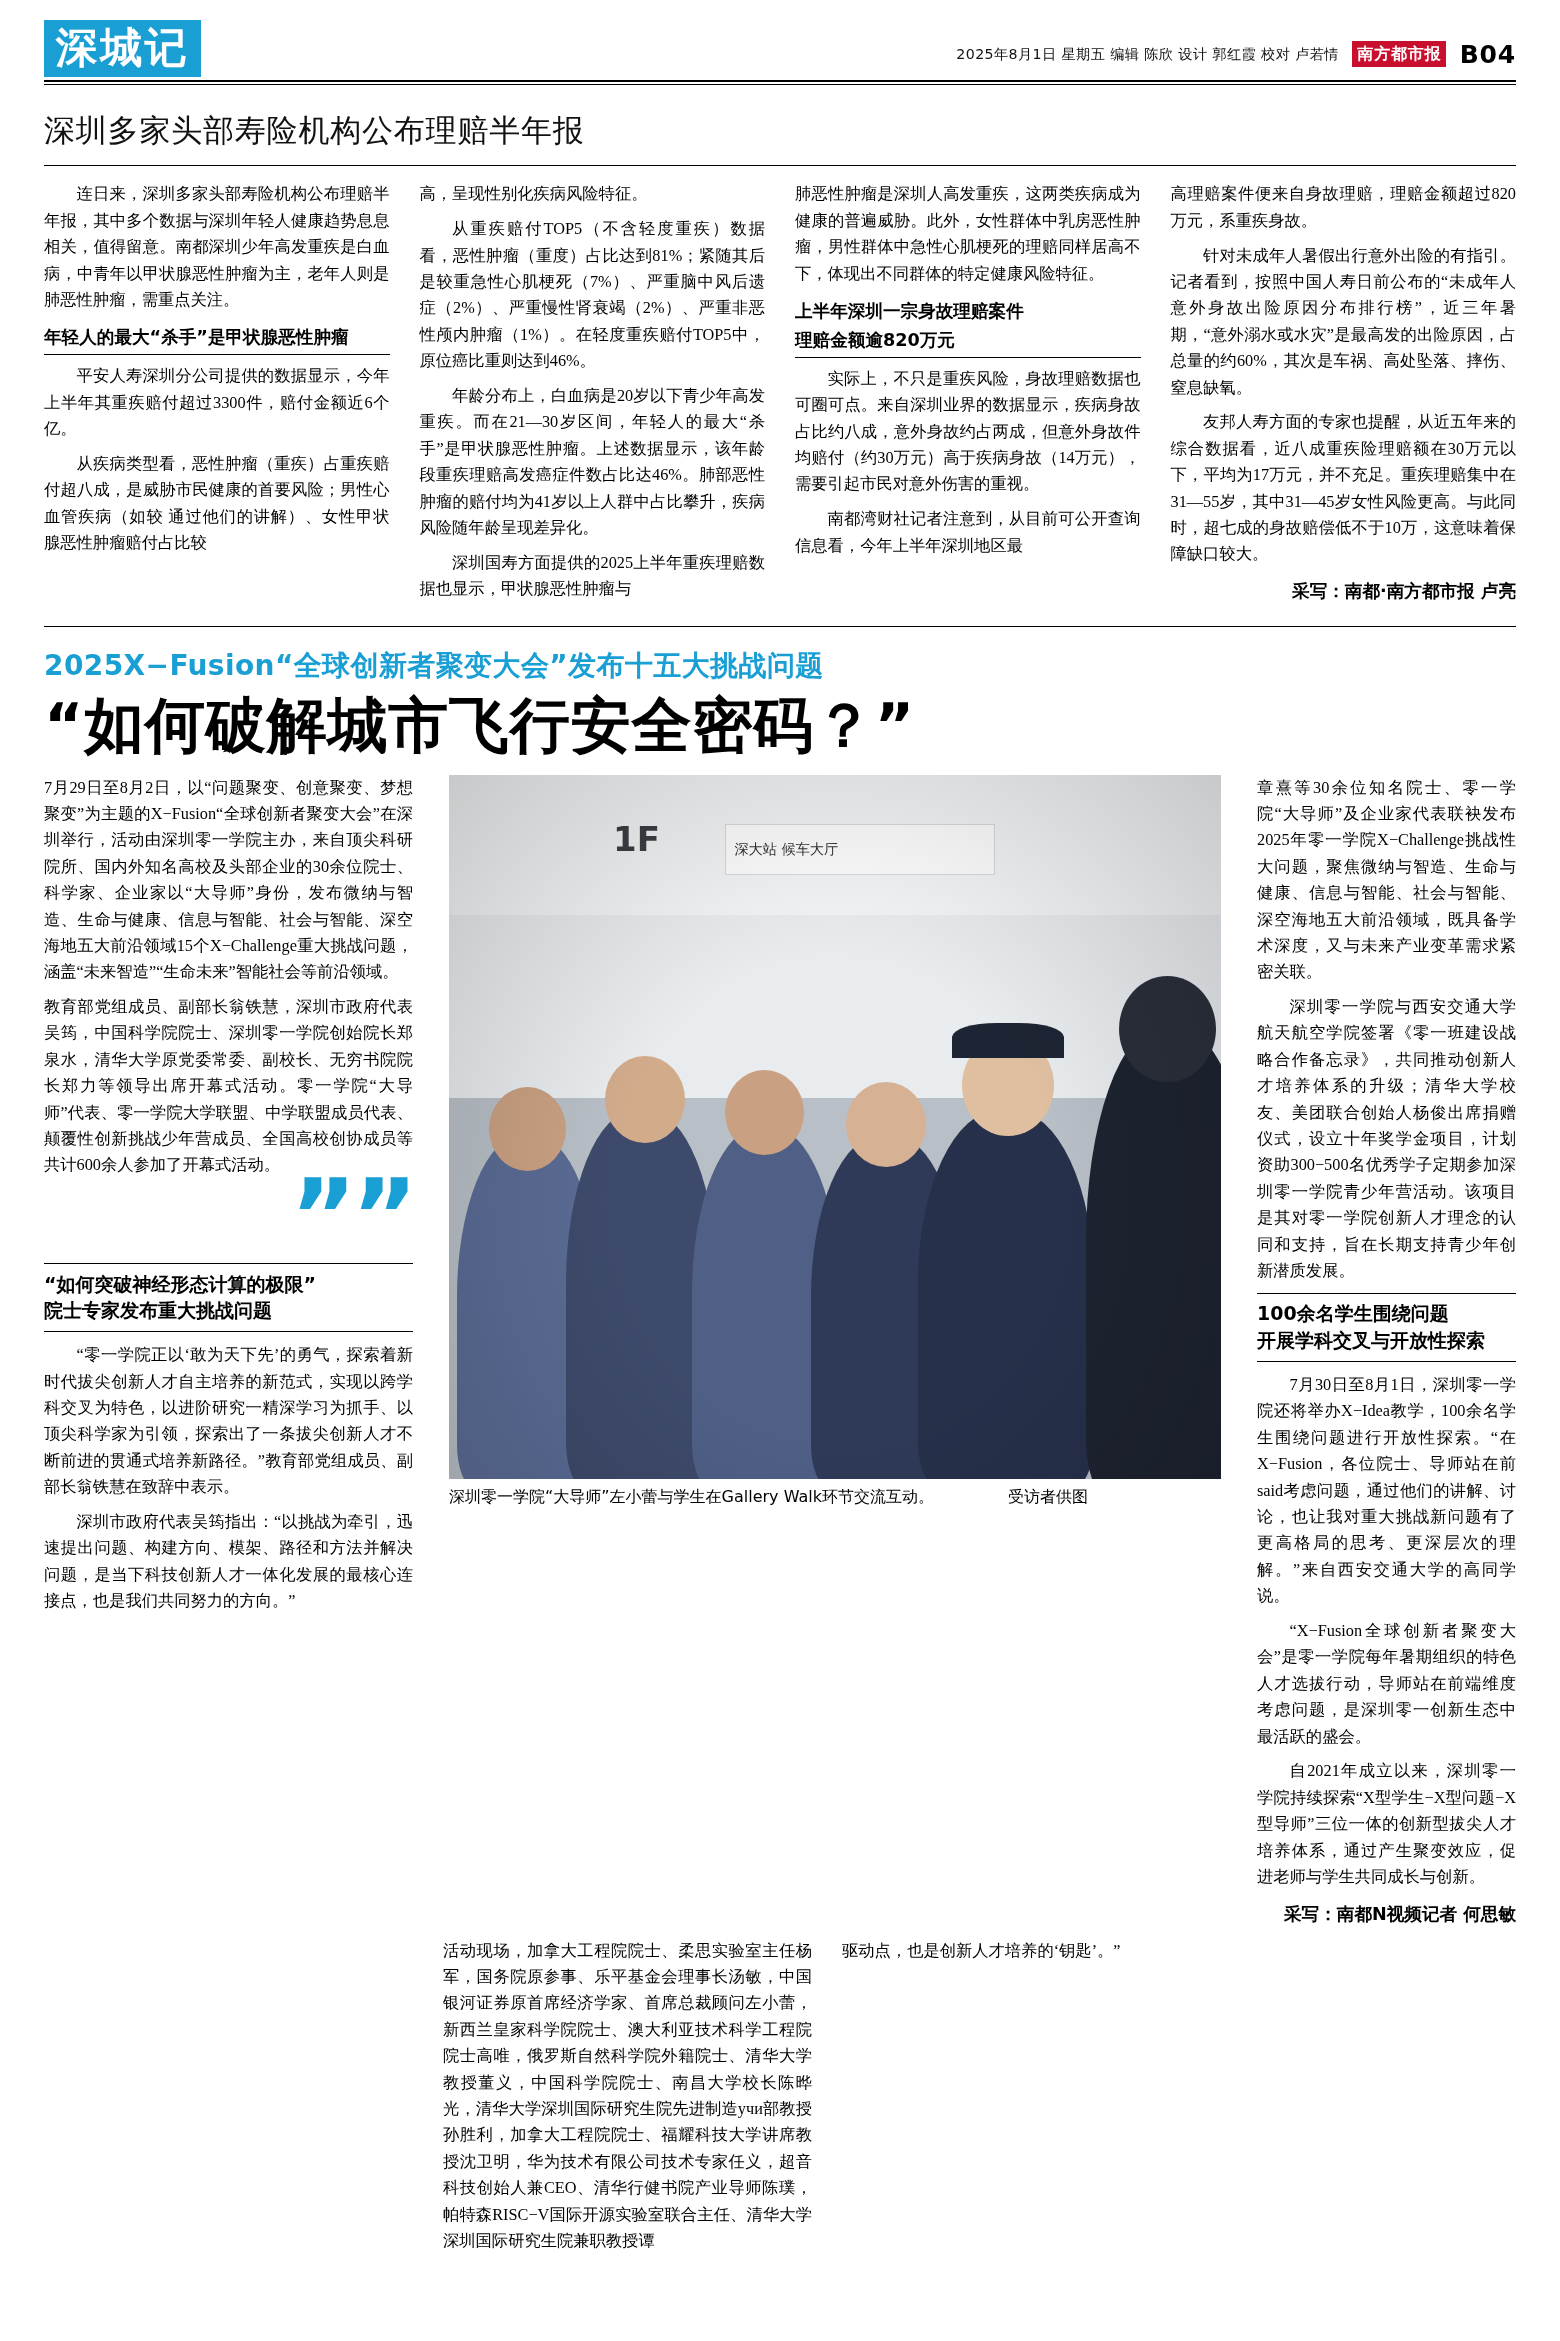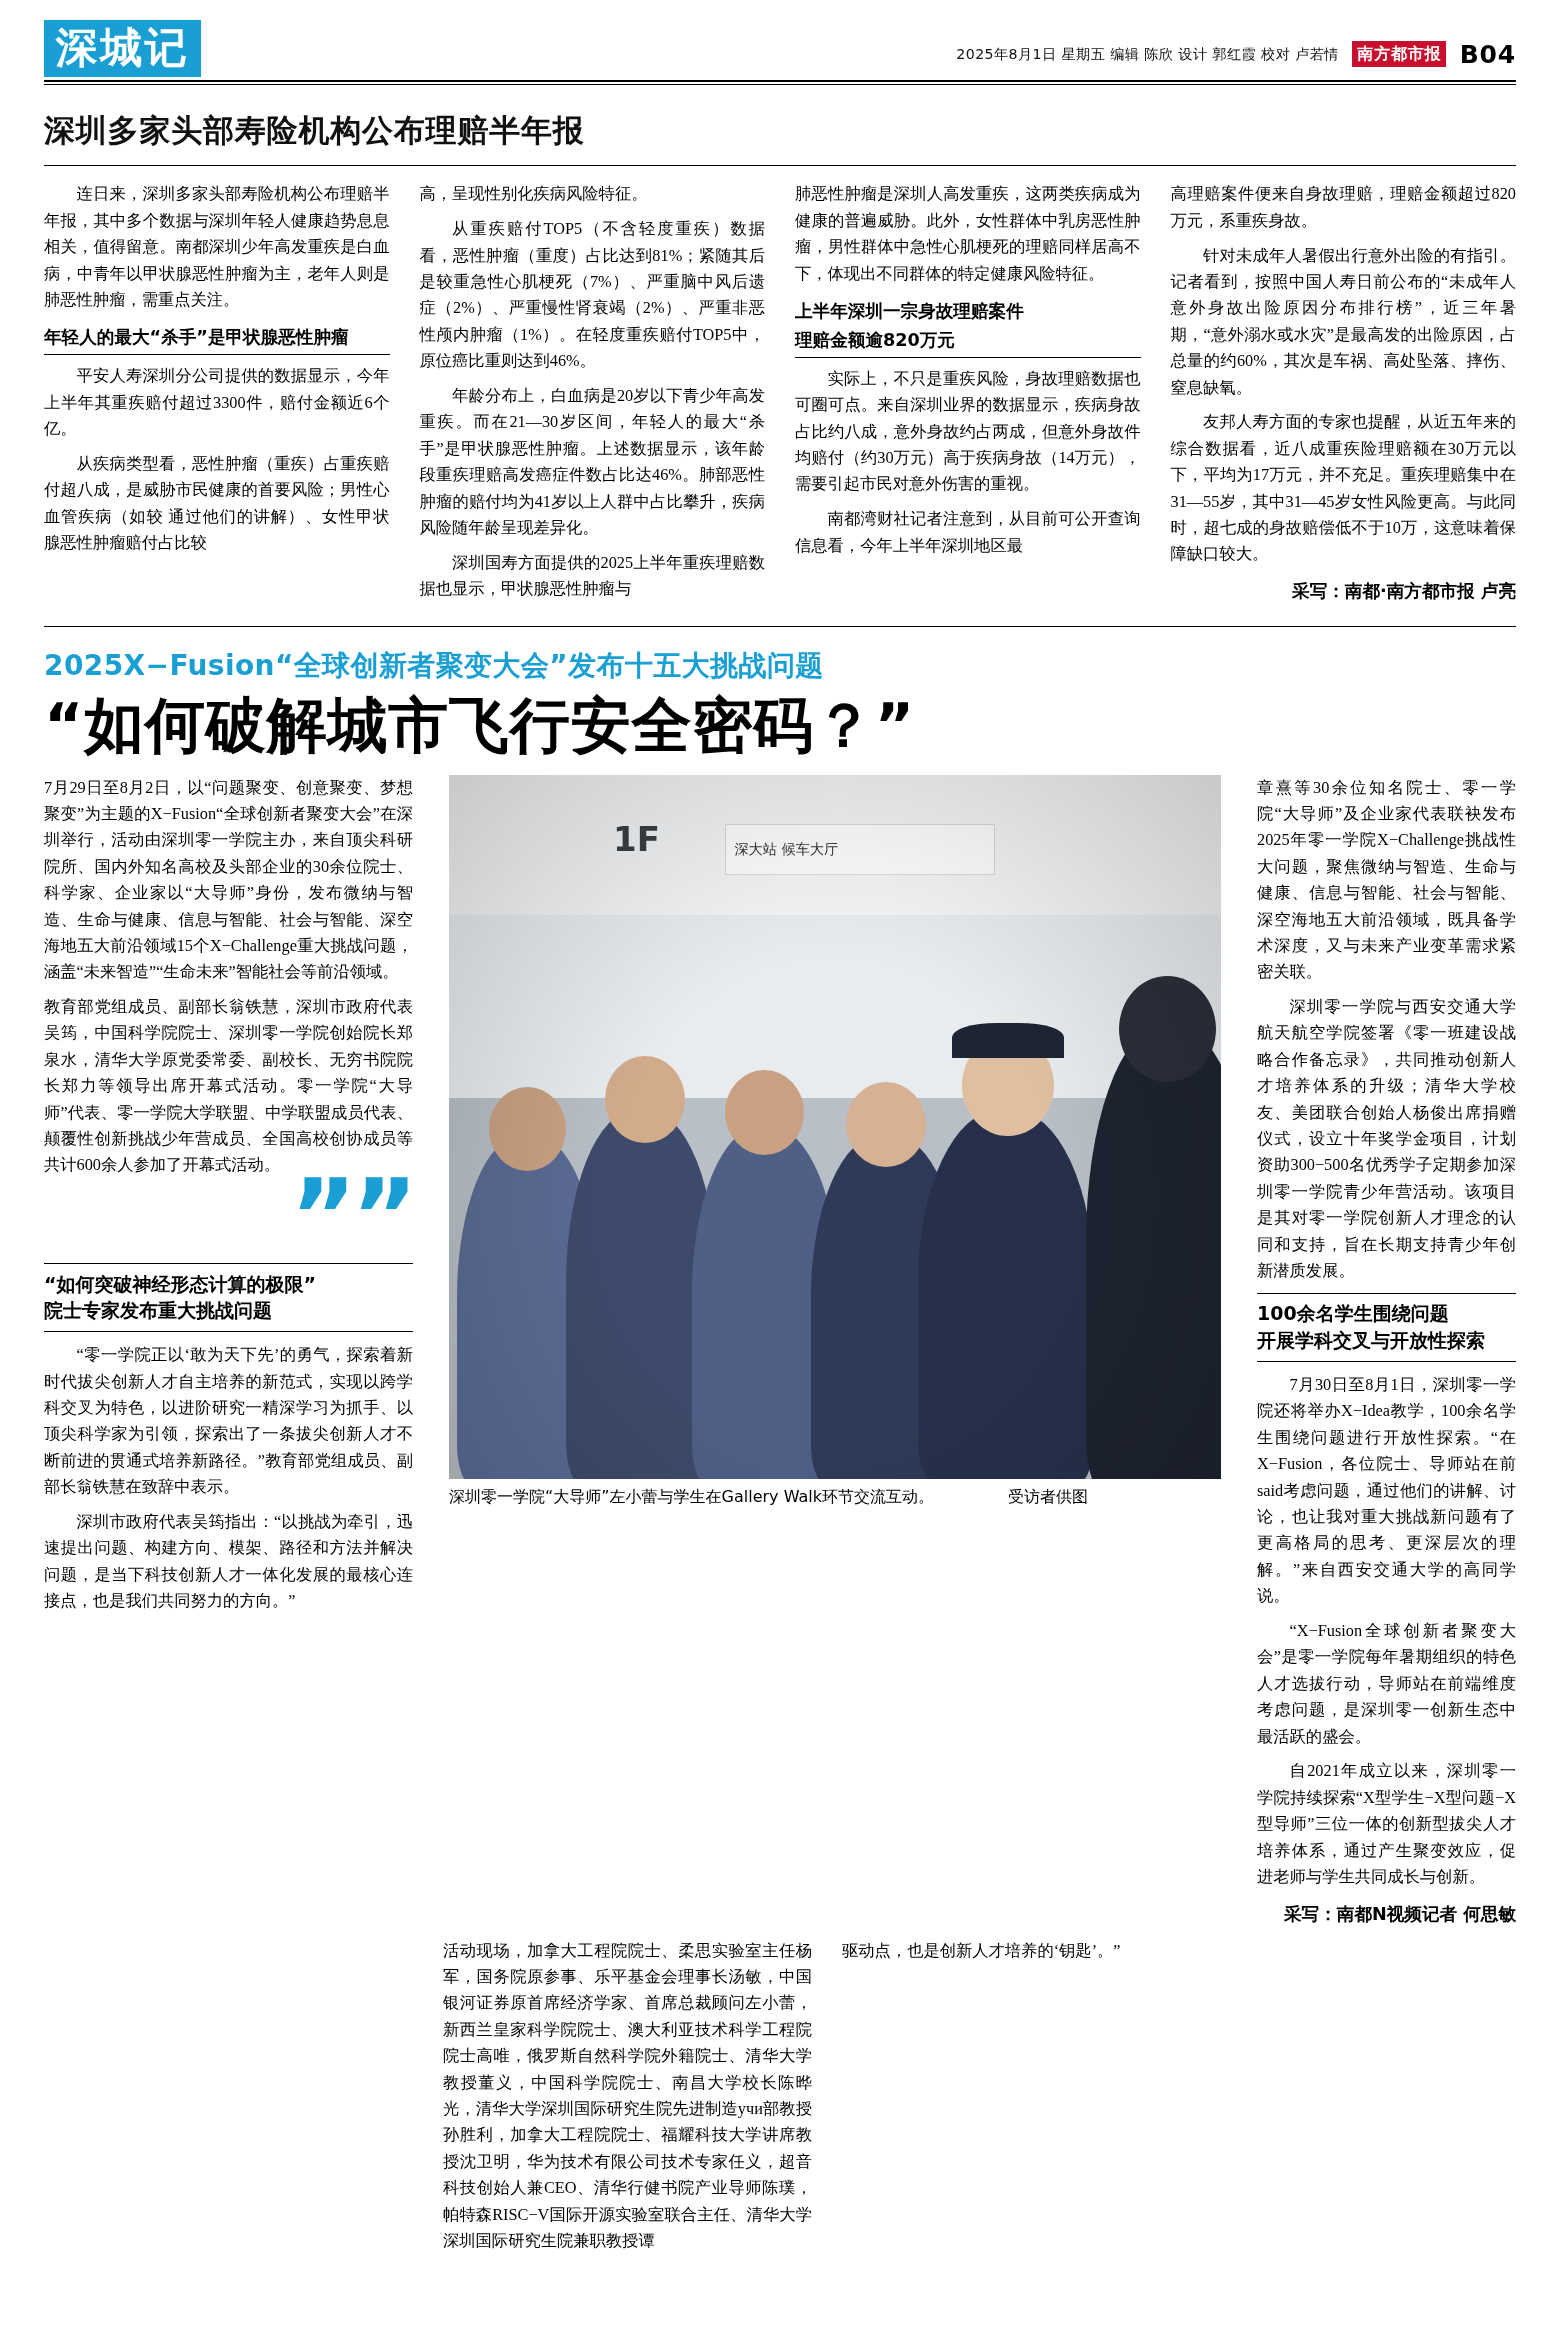--- a/index.html
+++ b/index.html
@@ -82,21 +82,21 @@
     border-bottom: 0.8px solid #000;
     margin-top: 1.7px;
   }
 
   
   .story1 {
     padding-top: 25px;
   }
   .kicker {
     font-family: "DejaVu Sans", sans-serif;
-    font-weight: bold;
+    font-weight: normal;
     font-size: 31px;
     color: #111;
     letter-spacing: 0.8px;
     margin-bottom: 8.4px;
   }
   .headline-main {
     font-family: "DejaVu Sans", sans-serif;
     font-weight: bold;
     font-size: 64px;
     letter-spacing: 1.7px;

